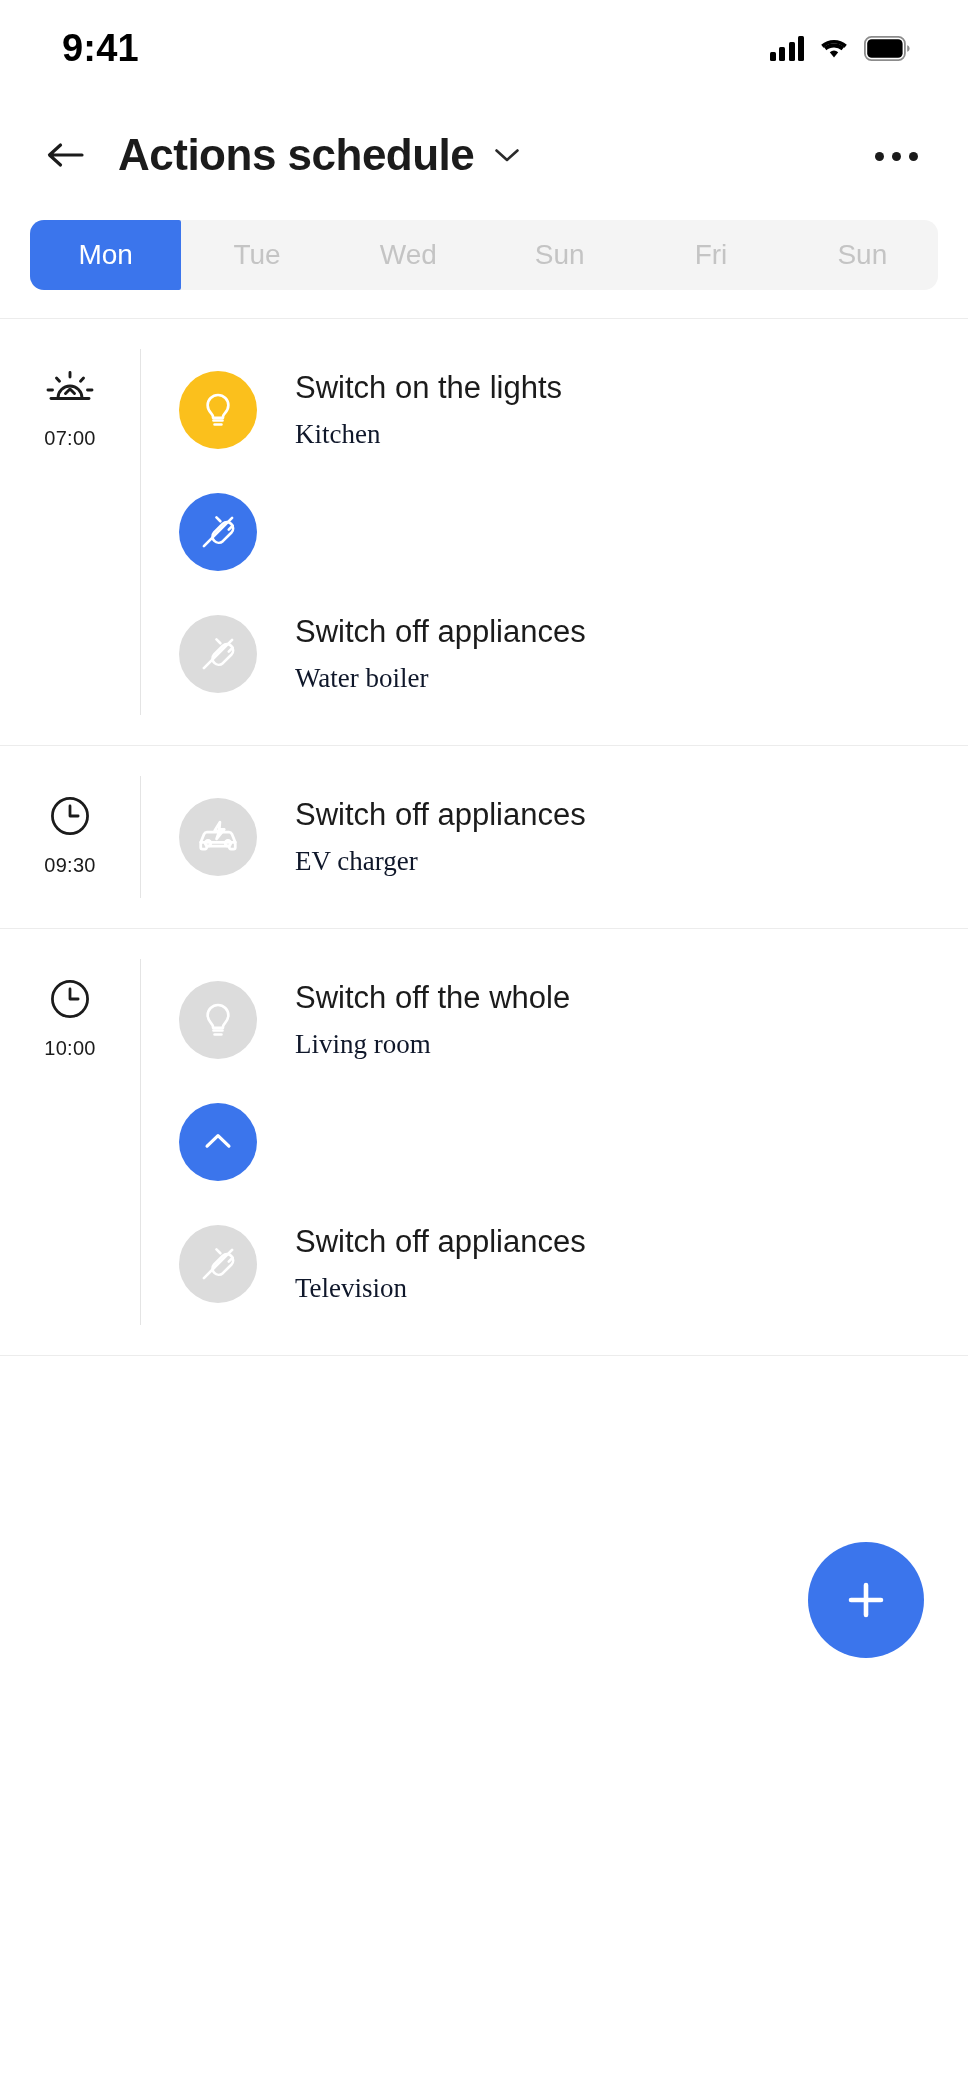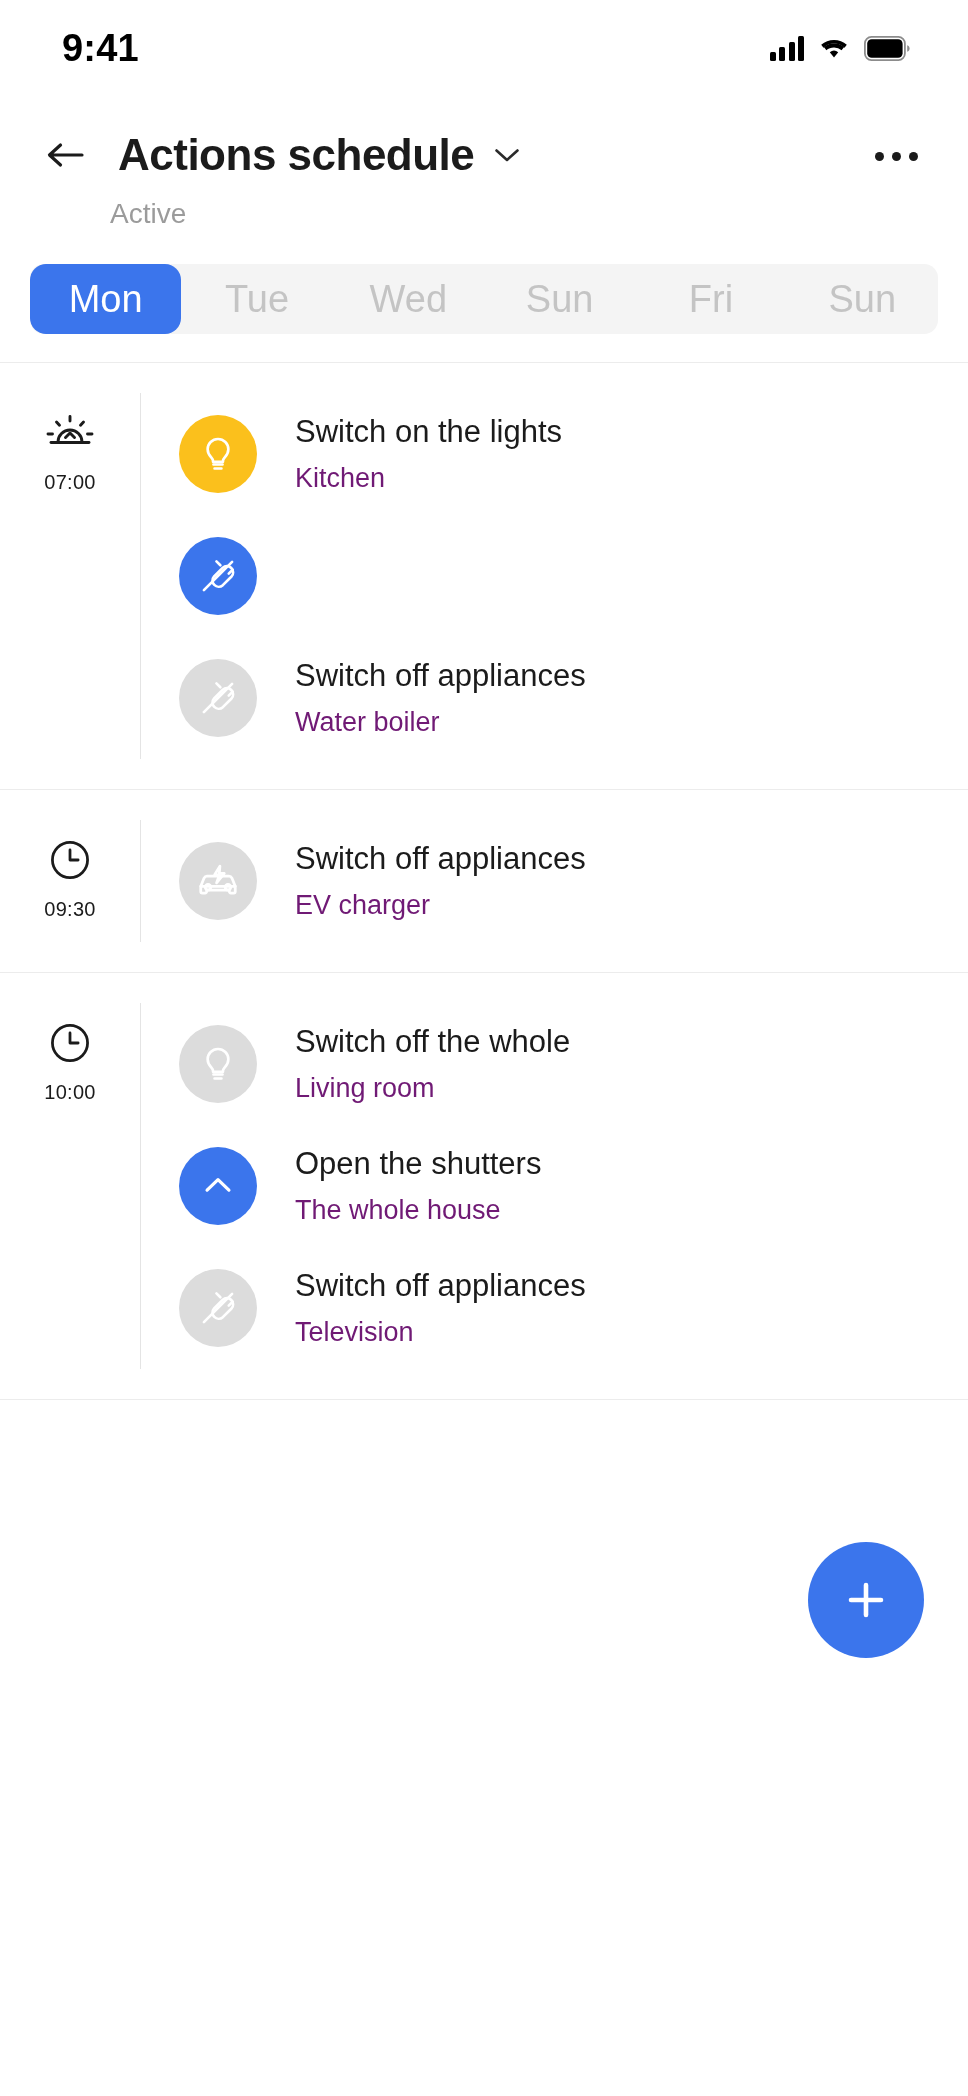--- a/index.html
+++ b/index.html
@@ -123,24 +123,24 @@
     border-radius: 14px;
     height: 70px;
     align-items: stretch;
     overflow: hidden;
   }
   .day-tab {
     flex: 1 1 0;
     display: flex;
     align-items: center;
     justify-content: center;
-    font-size: 38px;
+    font-size: 28px;
     color: #c4c4c4;
     cursor: pointer;
-    border-radius: 16px;
+    border-radius: 2px;
     font-weight: 400;
   }
   .day-tab.active {
     background: #3b75ec;
     color: #ffffff;
     font-weight: 400;
   }
 
   
   .schedule {
@@ -194,23 +194,24 @@
   .action-icon svg { display: block; }
   .action-text { margin-left: 38px; }
   .action-title {
     font-size: 31px;
     color: #1b1b1b;
     line-height: 1.25;
     font-weight: 400;
   }
   .action-sub {
     font-size: 27px;
-    color: #701a75;
+    color: #0f172a;
     margin-top: 10px;
     line-height: 1.2;
+    font-family: Liberation Serif, serif;
   }
 
   
   .fab {
     position: absolute;
     right: 44px;
     bottom: 70px;
     width: 116px;
     height: 116px;
     border-radius: 50%;
@@ -262,21 +263,20 @@
         <svg viewBox="0 0 26 16">
           <path d="M2.5 3.5L13 13 23.5 3.5" fill="none" stroke="#2b2b2b" stroke-width="2.6" stroke-linecap="round" stroke-linejoin="round"></path>
         </svg>
       </div>
     </div>
     <div class="more-btn">
       <span></span>
       <span></span>
       <span></span>
     </div>
-    <div class="subtitle">Active</div>
   </div>
 
   <div class="day-tabs-wrap">
     <div class="day-tabs" id="day-tabs">
         <div class="day-tab active">Mon</div>
         <div class="day-tab">Tue</div>
         <div class="day-tab">Wed</div>
         <div class="day-tab">Sun</div>
         <div class="day-tab">Fri</div>
         <div class="day-tab">Sun</div>
@@ -382,24 +382,20 @@
               <div class="action-title">Switch off the whole</div>
               <div class="action-sub">Living room</div>
             </div>
           </div>
           <div class="action-row">
             <div class="action-icon" style="background: rgb(59, 117, 236);">
               <svg viewBox="0 0 44 44" width="40" height="40">
                 <path d="M10 26.5L22 15l12 11.5" fill="none" stroke="#ffffff" stroke-width="3.6" stroke-linecap="round" stroke-linejoin="round"></path>
               </svg>
             </div>
-            <div class="action-text">
-              <div class="action-title">Open the shutters</div>
-              <div class="action-sub">The whole house</div>
-            </div>
           </div>
           <div class="action-row">
             <div class="action-icon" style="background: rgb(220, 220, 220);">
               <svg viewBox="0 0 44 44" width="40" height="40">
                 <path d="M27.3 12.9l-9.6 9.6a6.8 6.8 0 009.6 9.6l9.6-9.6a6.8 6.8 0 00-9.6-9.6z" fill="none" stroke="#ffffff" stroke-width="2.9" stroke-linecap="round" stroke-linejoin="round"></path>
                 <path d="M24.6 10.2l-4.3-4.3M33.8 19.4l4.3-4.3" fill="none" stroke="#ffffff" stroke-width="2.9" stroke-linecap="round" stroke-linejoin="round"></path>
                 <path d="M6.5 37.5L37.5 6.5" fill="none" stroke="#ffffff" stroke-width="2.9" stroke-linecap="round" stroke-linejoin="round"></path>
               </svg>
             </div>
             <div class="action-text">

